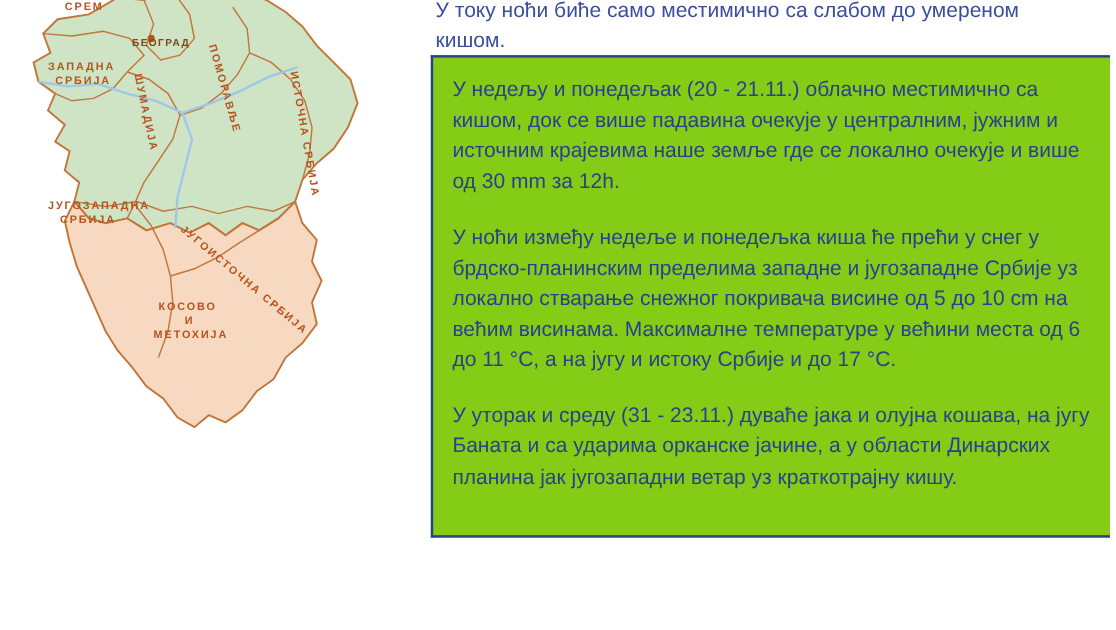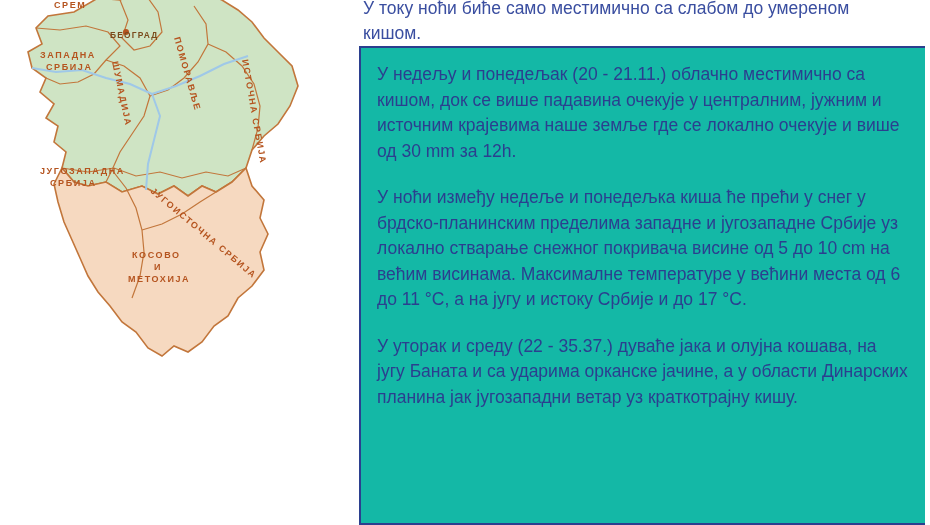--- a/index.html
+++ b/index.html
@@ -55,25 +55,25 @@
     width: 540px;
     color: #3a4ea0;
     font-size: 17.5px;
     line-height: 25px;
   }
   .framed {
     position: absolute;
     left: 4px;
     top: 46px;
     width: 566px;
-    height: 479px;
+    height: 402px;
     border: 2px solid #2b3f8f;
     border-right: none;
     box-sizing: border-box;
-    background: #14b8a6;
+    background: #84cc16;
     overflow: hidden;
   }
   .framed-inner {
     padding: 14px 16px 0 16px;
   }
   .framed p {
     margin: 0 0 21px 0;
     color: #2b3f8f;
     font-size: 17.5px;
     line-height: 25.5px;
@@ -158,18 +158,18 @@
   </div>
 
   <div class="text-col">
 
     <div class="intro">У току ноћи биће само местимично са слабом до умереном кишом.</div>
 
     <div class="framed">
       <div class="framed-inner">
         <p>У недељу и понедељак (20 - 21.11.) облачно местимично са кишом, док се више падавина очекује у централним, јужним и источним крајевима наше земље где се локално очекује и више од 30 mm за 12h.</p>
         <p>У ноћи између недеље и понедељка киша ће прећи у снег у брдско-планинским пределима западне и југозападне Србије уз локално стварање снежног покривача висине од 5 до 10 cm на већим висинама. Максималне температуре у већини места од 6 до 11 °C, а на југу и истоку Србије и до 17 °C.</p>
-        <p>У уторак и среду (22 - 35.37.) дуваће јака и олујна кошава, на југу Баната и са ударима оркaнске јачине, а у области Динарских планина јак југозападни ветар уз краткотрајну кишу.</p>
+        <p>У уторак и среду (31 - 23.11.) дуваће јака и олујна кошава, на југу Баната и са ударима оркaнске јачине, а у области Динарских планина јак југозападни ветар уз краткотрајну кишу.</p>
       </div>
     </div>
 
   </div>
 </div>
 
 </body></html>

